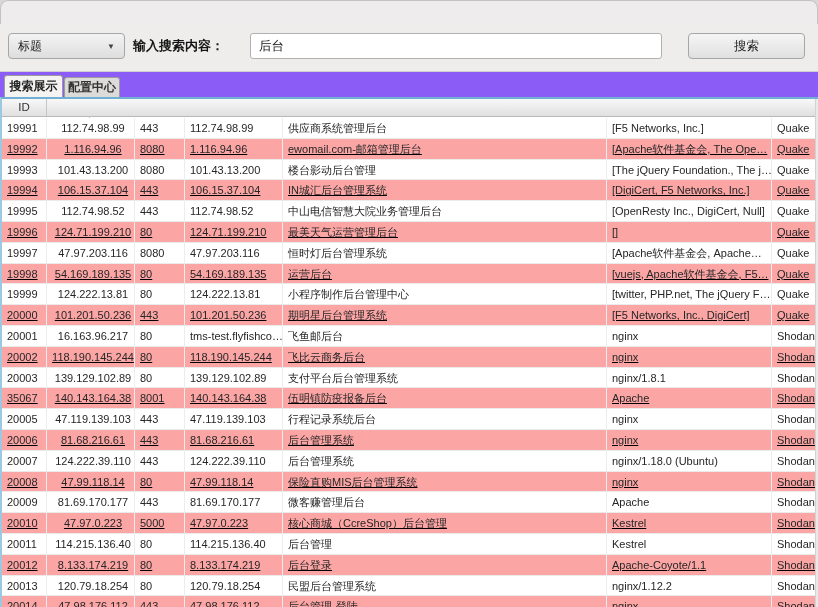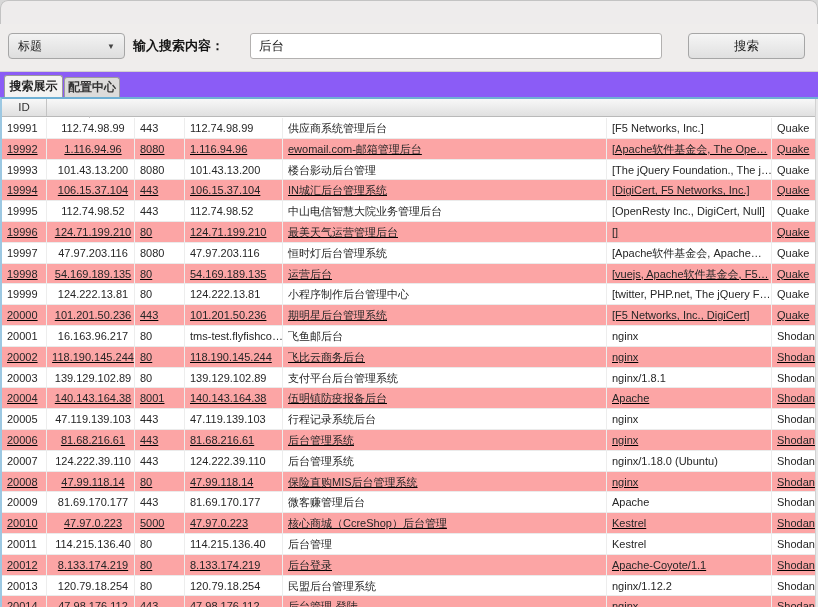--- a/index.html
+++ b/index.html
@@ -204,21 +204,21 @@
         <div class="tr">
           <div class="td col0">20003</div>
           <div class="td col1">139.129.102.89</div>
           <div class="td col2">80</div>
           <div class="td col3">139.129.102.89</div>
           <div class="td col4">支付平台后台管理系统</div>
           <div class="td col5">nginx/1.8.1</div>
           <div class="td col6">Shodan</div>
         </div>
         <div class="tr alt">
-          <div class="td col0">20004</div>
+          <div class="td col0">35067</div>
           <div class="td col1">140.143.164.38</div>
           <div class="td col2">8001</div>
           <div class="td col3">140.143.164.38</div>
           <div class="td col4">伍明镇防疫报备后台</div>
           <div class="td col5">Apache</div>
           <div class="td col6">Shodan</div>
         </div>
         <div class="tr">
           <div class="td col0">20005</div>
           <div class="td col1">47.119.139.103</div>

